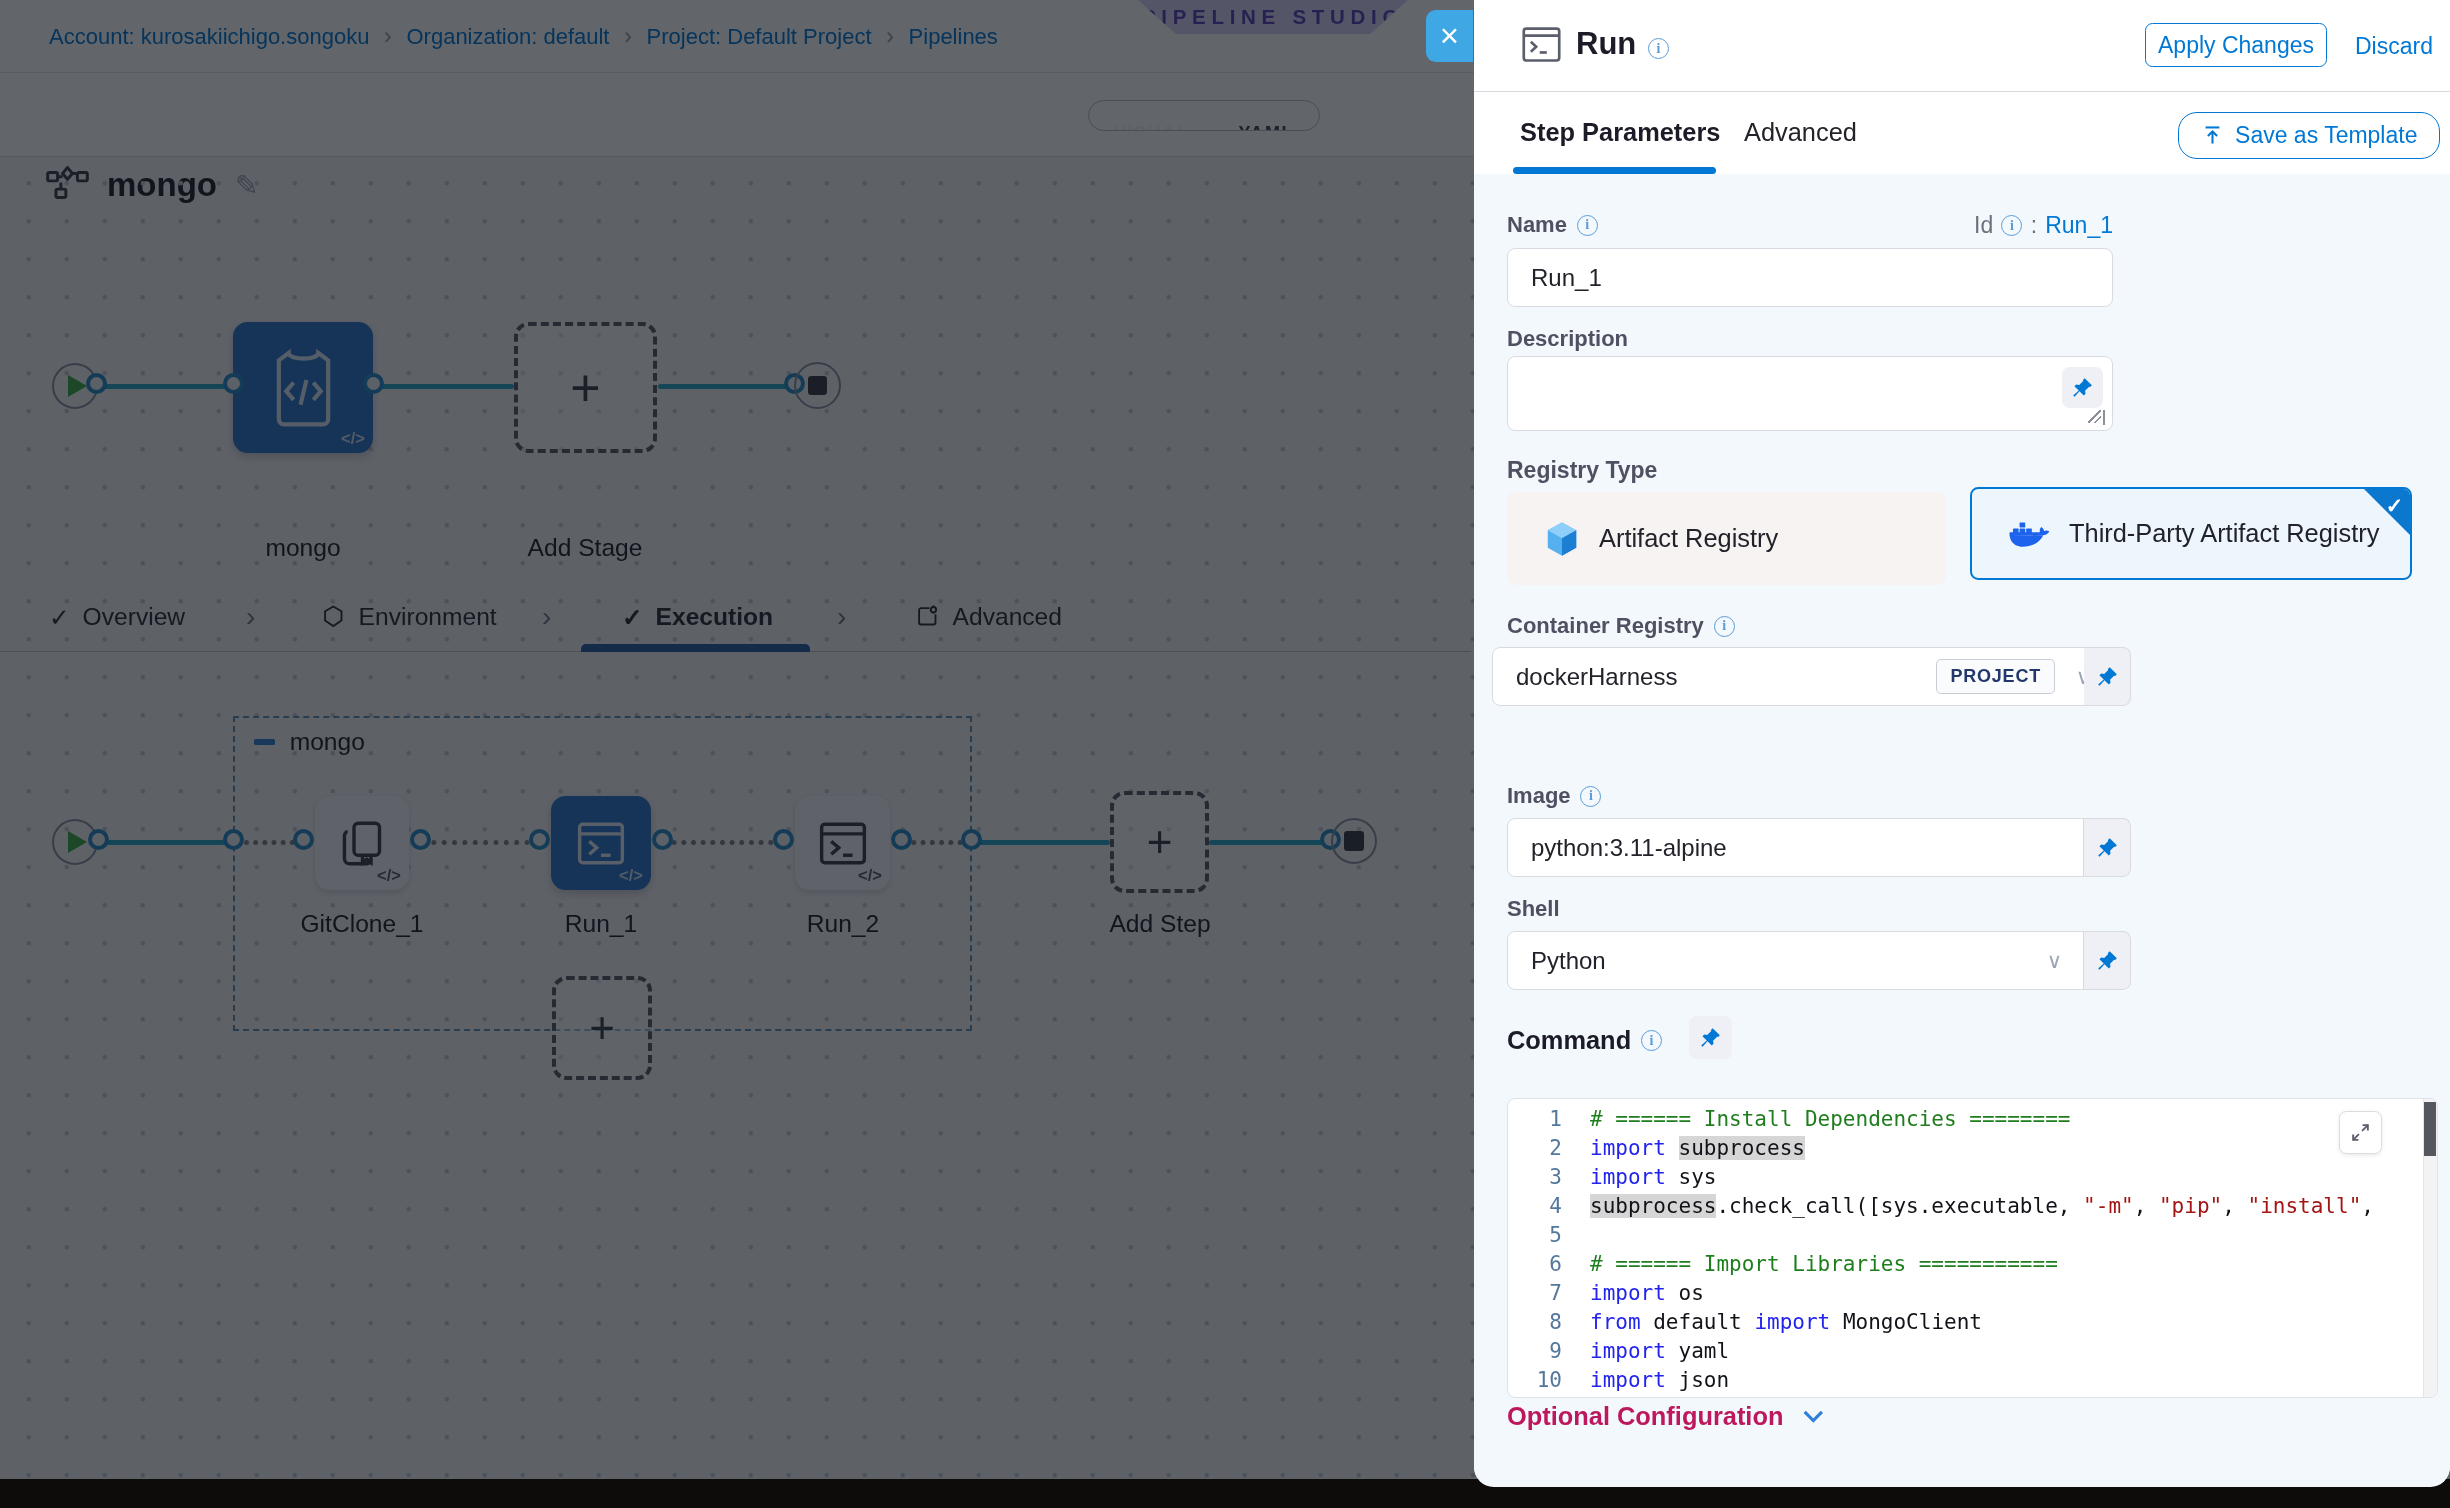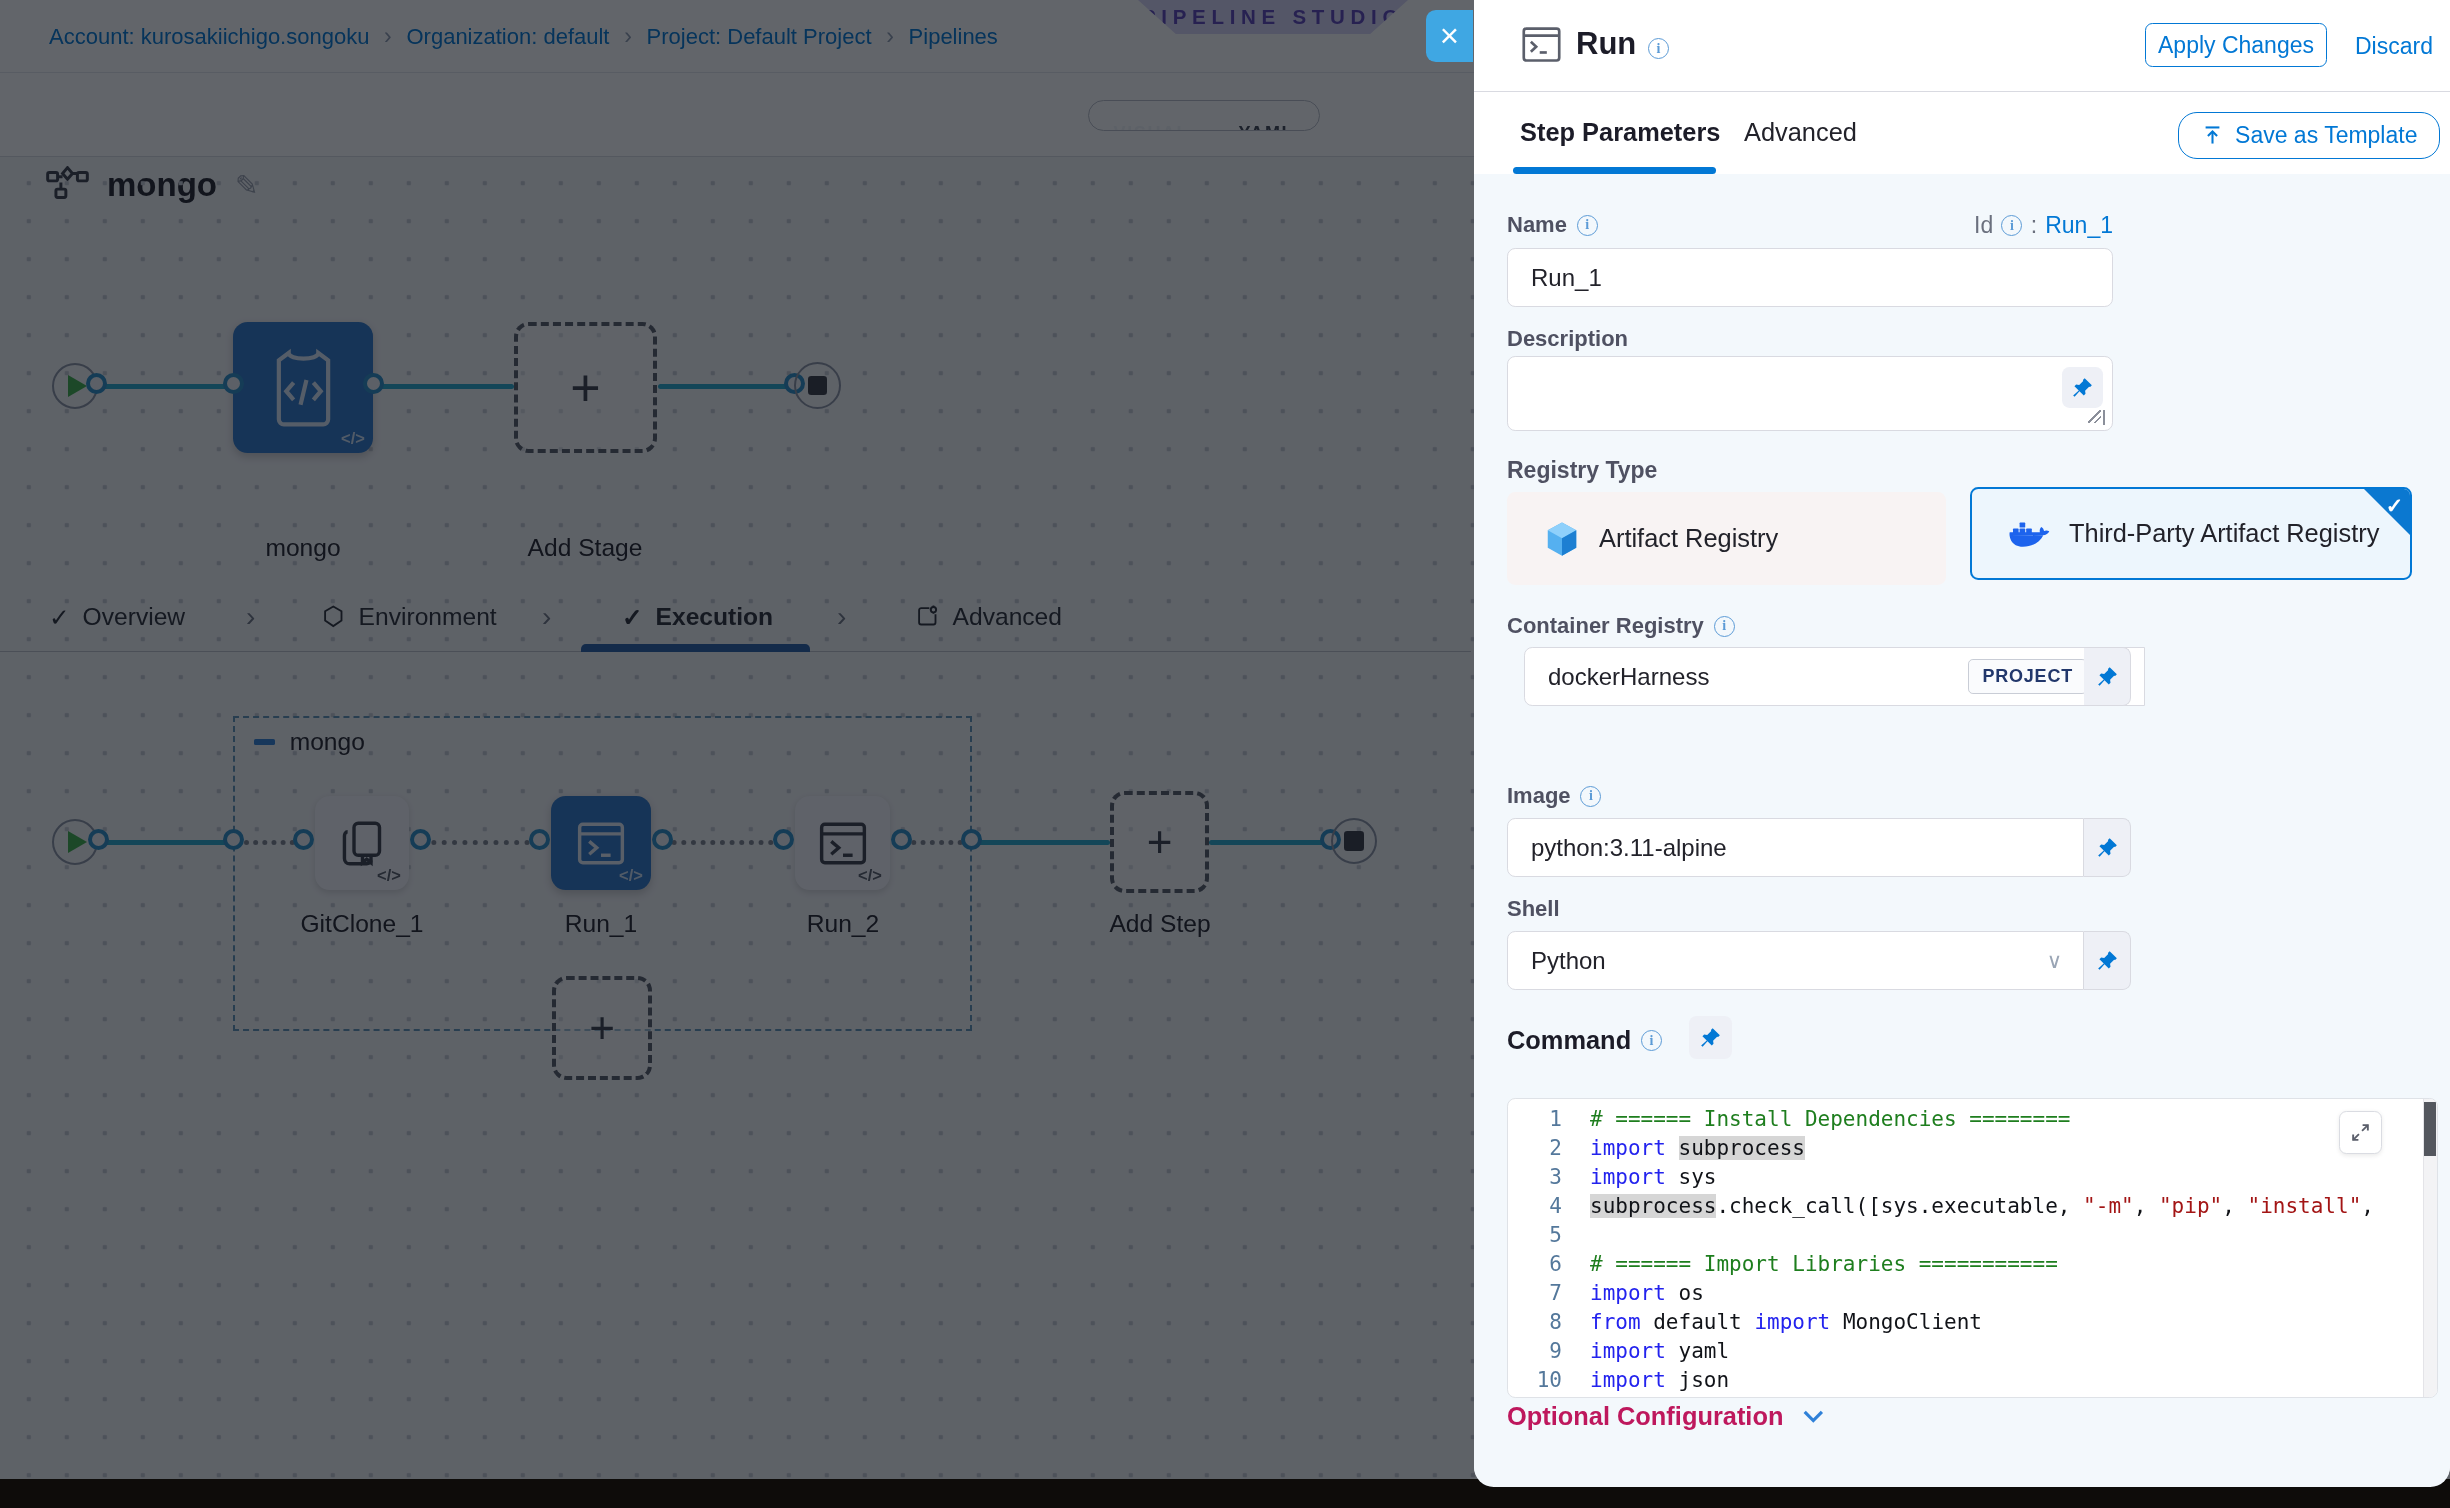--- a/index.html
+++ b/index.html
@@ -388,21 +388,21 @@
         </svg>
         <span>Third-Party Artifact Registry</span>
         <span class="corner-ribbon"></span>
         <span class="corner-check">✓</span>
       </div>
 
       <div class="flabel" style="left:33px; top:439px;">
         <span>Container Registry</span>
           <span class="info-dot">i</span>
       </div>
-      <div class="tbox" style="left:50px; top:473px; width:621px; height:59px; border-radius:8.2px 0 0 8.2px;">
+      <div class="tbox" style="left:18px; top:473px; width:621px; height:59px; border-radius:8.2px 0 0 8.2px;">
         <span>dockerHarness</span>
         <span style="position:absolute; right:164px;" class="gdot"></span>
         <span style="position:absolute; right:57px;" class="badge-pill">PROJECT</span>
         <span style="position:absolute; right:21px; font-size:21px;" class="chev">∨</span>
       </div>
       <div class="pin-attach" style="left:610px; top:473px; width:47px; height:59px;">
         <svg class="ic" width="23" height="23" viewBox="0 0 16 16">
           <path d="M9.5 1.5 L14.5 6.5 L13.3 7.7 L12.6 7.5 L9.8 10.3 L10.1 12.4 L8.9 13.6 L5.9 10.6 L2.5 14.5 L1.5 13.5 L5.4 10.1 L2.4 7.1 L3.6 5.9 L5.7 6.2 L8.5 3.4 L8.3 2.7 Z" fill="#0278d5"></path>
         </svg>
       </div>

